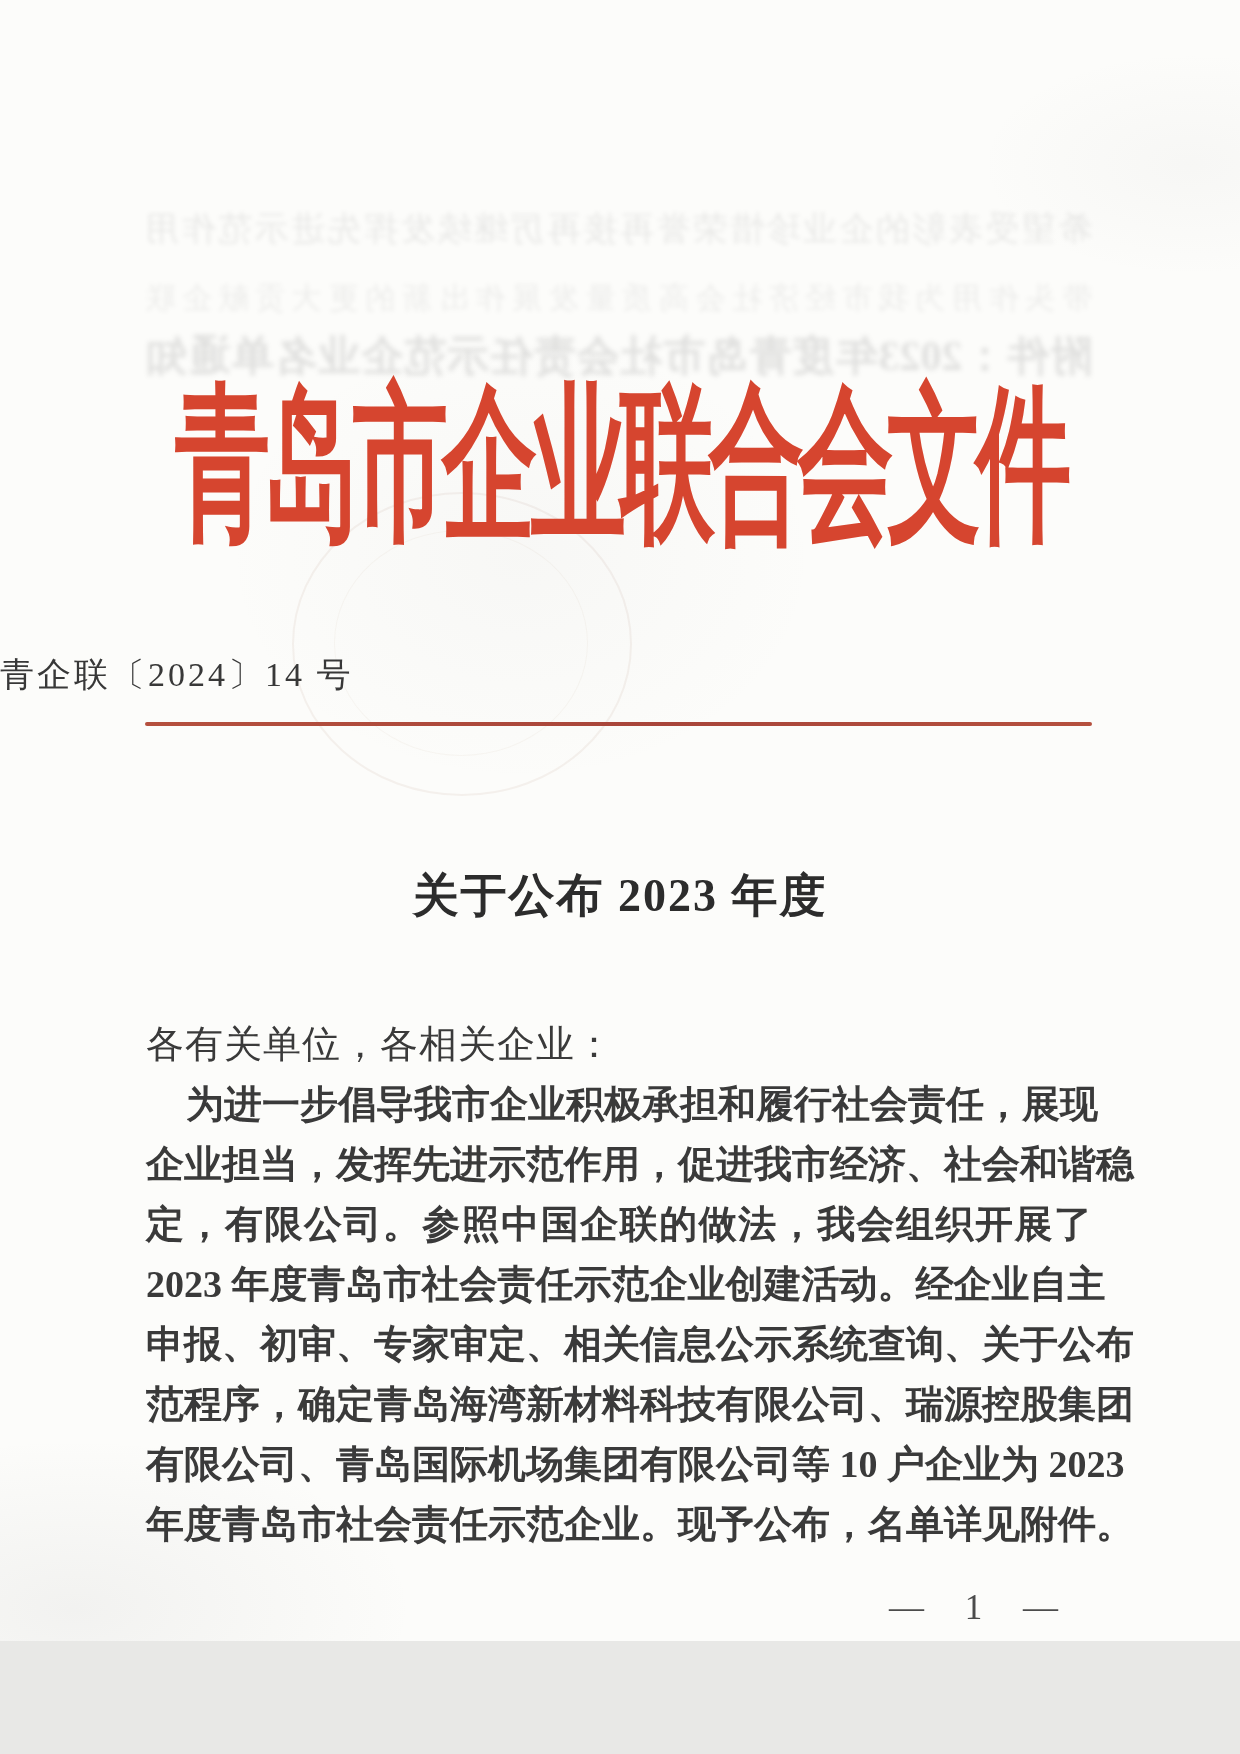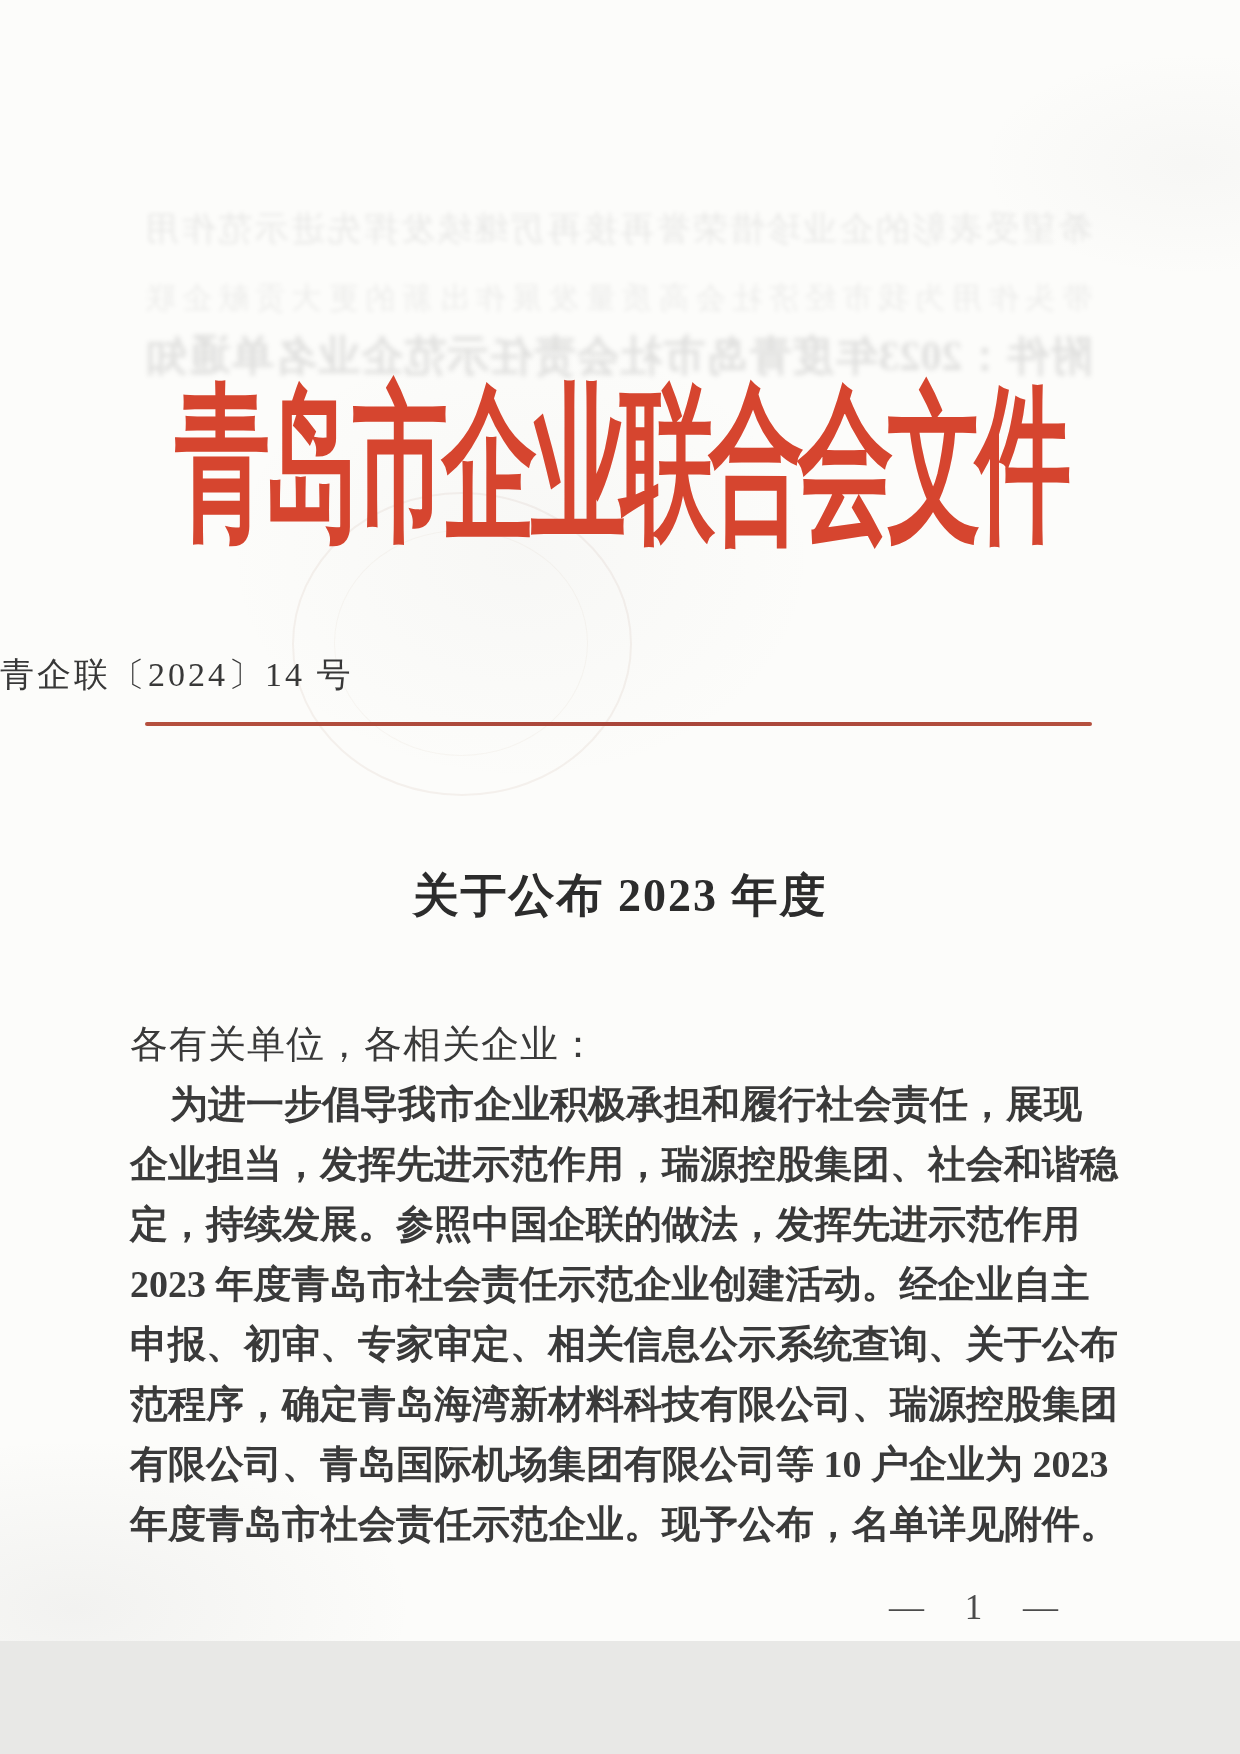--- a/index.html
+++ b/index.html
@@ -93,21 +93,21 @@
   .doc-title .t {
     font-size: 46px;
     line-height: 64px;
     font-weight: 700;
     letter-spacing: 2px;
     white-space: nowrap;
   }
   .body-block {
     position: absolute;
     top: 1014px;
-    left: 130px;
+    left: 146px;
     width: 946px;
     font-size: 38px;
     color: #3a3a3a;
   }
   .line {
     height: 60px;
     line-height: 60px;
     white-space: nowrap;
     overflow: visible;
   }
@@ -150,22 +150,22 @@
 
   <div class="red-rule"></div>
 
   <div class="doc-title">
     <div class="t">关于公布 2023 年度</div>
   </div>
 
   <div class="body-block">
     <div class="line salutation">各有关单位，各相关企业：</div>
     <div class="line just indent">为进一步倡导我市企业积极承担和履行社会责任，展现</div>
-    <div class="line just">企业担当，发挥先进示范作用，瑞源控股集团、社会和谐稳</div>
-    <div class="line just">定，持续发展。参照中国企联的做法，发挥先进示范作用</div>
+    <div class="line just">企业担当，发挥先进示范作用，促进我市经济、社会和谐稳</div>
+    <div class="line just">定，有限公司。参照中国企联的做法，我会组织开展了</div>
     <div class="line just">2023 年度青岛市社会责任示范企业创建活动。经企业自主</div>
     <div class="line just">申报、初审、专家审定、相关信息公示系统查询、关于公布</div>
     <div class="line just">范程序，确定青岛海湾新材料科技有限公司、瑞源控股集团</div>
     <div class="line just">有限公司、青岛国际机场集团有限公司等 10 户企业为 2023</div>
     <div class="line just">年度青岛市社会责任示范企业。现予公布，名单详见附件。</div>
   </div>
 
   <div class="page-num">— 1 —</div>
 
 </div>

